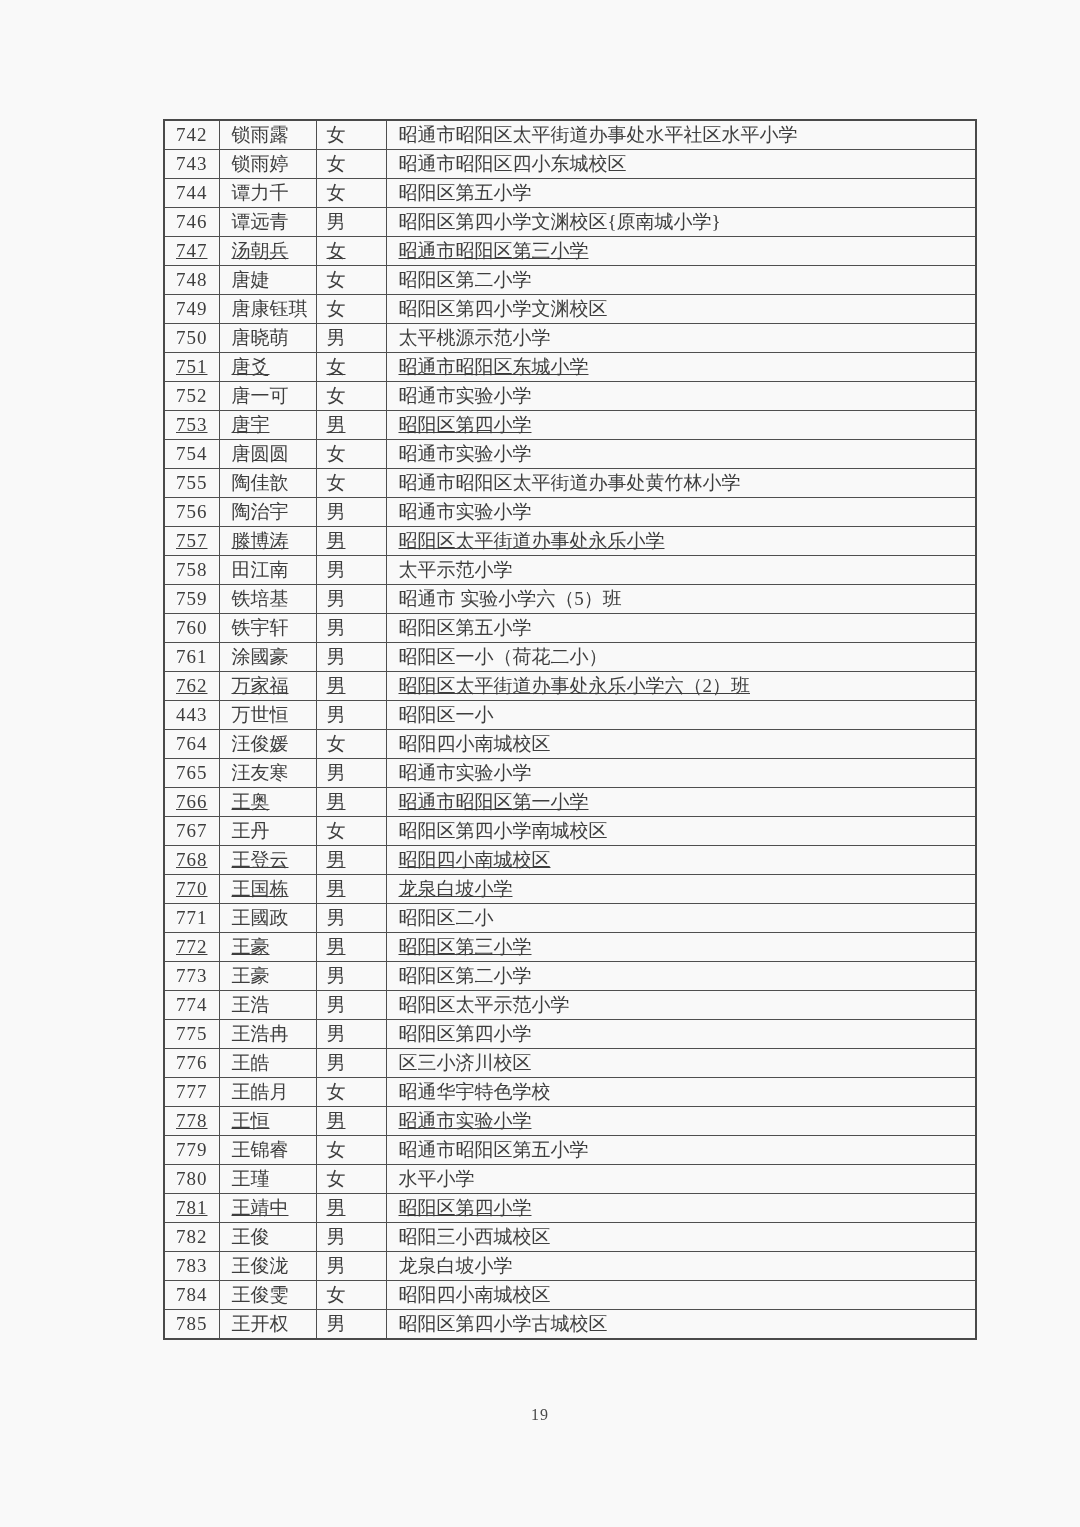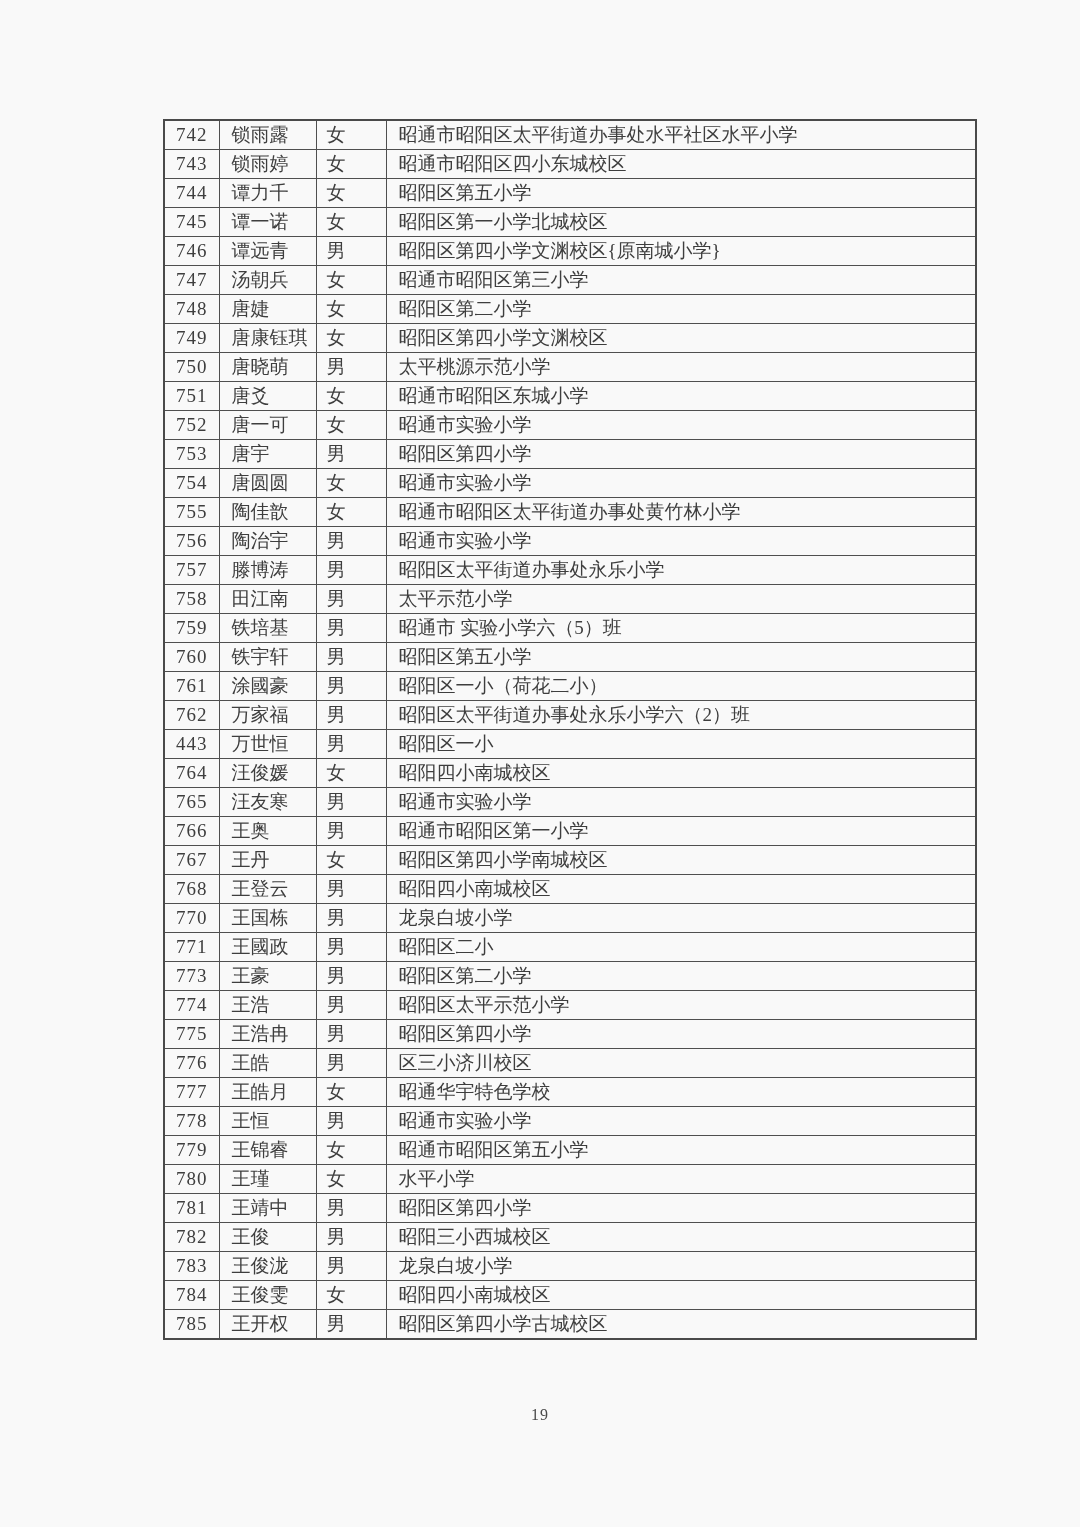--- a/index.html
+++ b/index.html
@@ -38,20 +38,21 @@
     text-align: center;
     padding: 0;
     letter-spacing: 1px;
     margin-top: 44px;
   }
   table.roster td.c-gender {
     padding-left: 10px;
   }
   table.roster tr.dotted td {
     border-bottom: 1px dotted #7d7d7d;
+    text-decoration: underline;
   }
   .page-number {
     position: absolute;
     top: 1406px;
     left: 0;
     width: 1080px;
     text-align: center;
     font-size: 16px;
     color: #4a4a4a;
     letter-spacing: 1px;
@@ -82,26 +83,20 @@
           <td class="c-gender">女</td>
           <td class="c-school">昭通市昭阳区四小东城校区</td>
         </tr>
         <tr>
           <td class="c-no">744</td>
           <td class="c-name">谭力千</td>
           <td class="c-gender">女</td>
           <td class="c-school">昭阳区第五小学</td>
         </tr>
         <tr>
-          <td class="c-no">745</td>
-          <td class="c-name">谭一诺</td>
-          <td class="c-gender">女</td>
-          <td class="c-school">昭阳区第一小学北城校区</td>
-        </tr>
-        <tr>
           <td class="c-no">746</td>
           <td class="c-name">谭远青</td>
           <td class="c-gender">男</td>
           <td class="c-school">昭阳区第四小学文渊校区{原南城小学}</td>
         </tr>
         <tr class="dotted">
           <td class="c-no">747</td>
           <td class="c-name">汤朝兵</td>
           <td class="c-gender">女</td>
           <td class="c-school">昭通市昭阳区第三小学</td>
@@ -236,20 +231,26 @@
           <td class="c-no">770</td>
           <td class="c-name">王国栋</td>
           <td class="c-gender">男</td>
           <td class="c-school">龙泉白坡小学</td>
         </tr>
         <tr>
           <td class="c-no">771</td>
           <td class="c-name">王國政</td>
           <td class="c-gender">男</td>
           <td class="c-school">昭阳区二小</td>
+        </tr>
+        <tr class="dotted">
+          <td class="c-no">772</td>
+          <td class="c-name">王豪</td>
+          <td class="c-gender">男</td>
+          <td class="c-school">昭阳区第三小学</td>
         </tr>
         <tr>
           <td class="c-no">773</td>
           <td class="c-name">王豪</td>
           <td class="c-gender">男</td>
           <td class="c-school">昭阳区第二小学</td>
         </tr>
         <tr>
           <td class="c-no">774</td>
           <td class="c-name">王浩</td>

